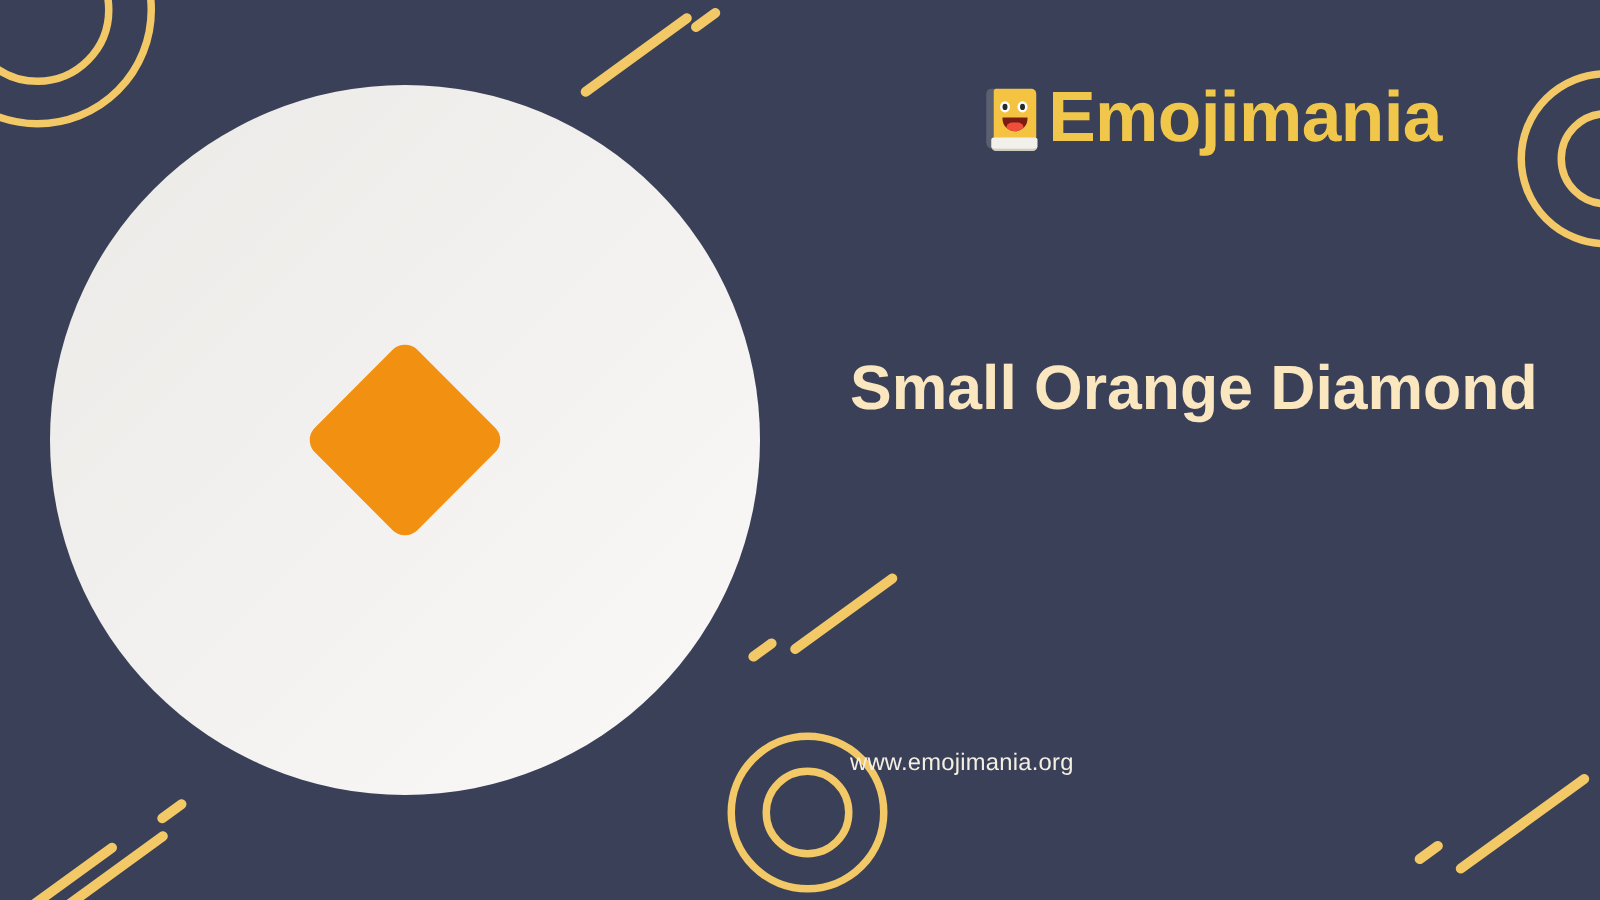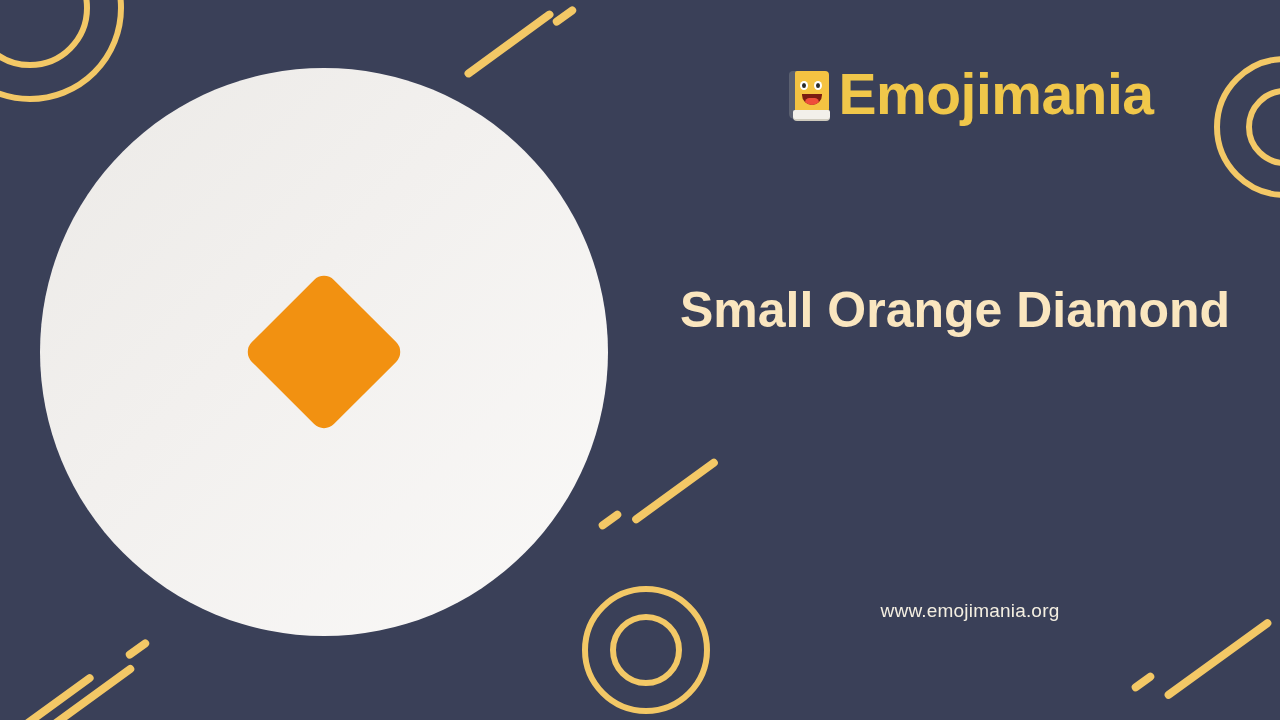--- a/index.html
+++ b/index.html
@@ -163,21 +163,20 @@
     font-weight: 700;
     line-height: 1.28;
     color: #fae6bf;
   }
 
   #site-url {
     position: absolute;
     left: 20px;
     top: 600px;
     width: 580px;
-    text-align: center;
     font-size: 19px;
     font-weight: 400;
     color: #f4efe2;
     letter-spacing: 0.2px;
   }
 </style>
 </head>
 <body>
 
 <div id="stage">

